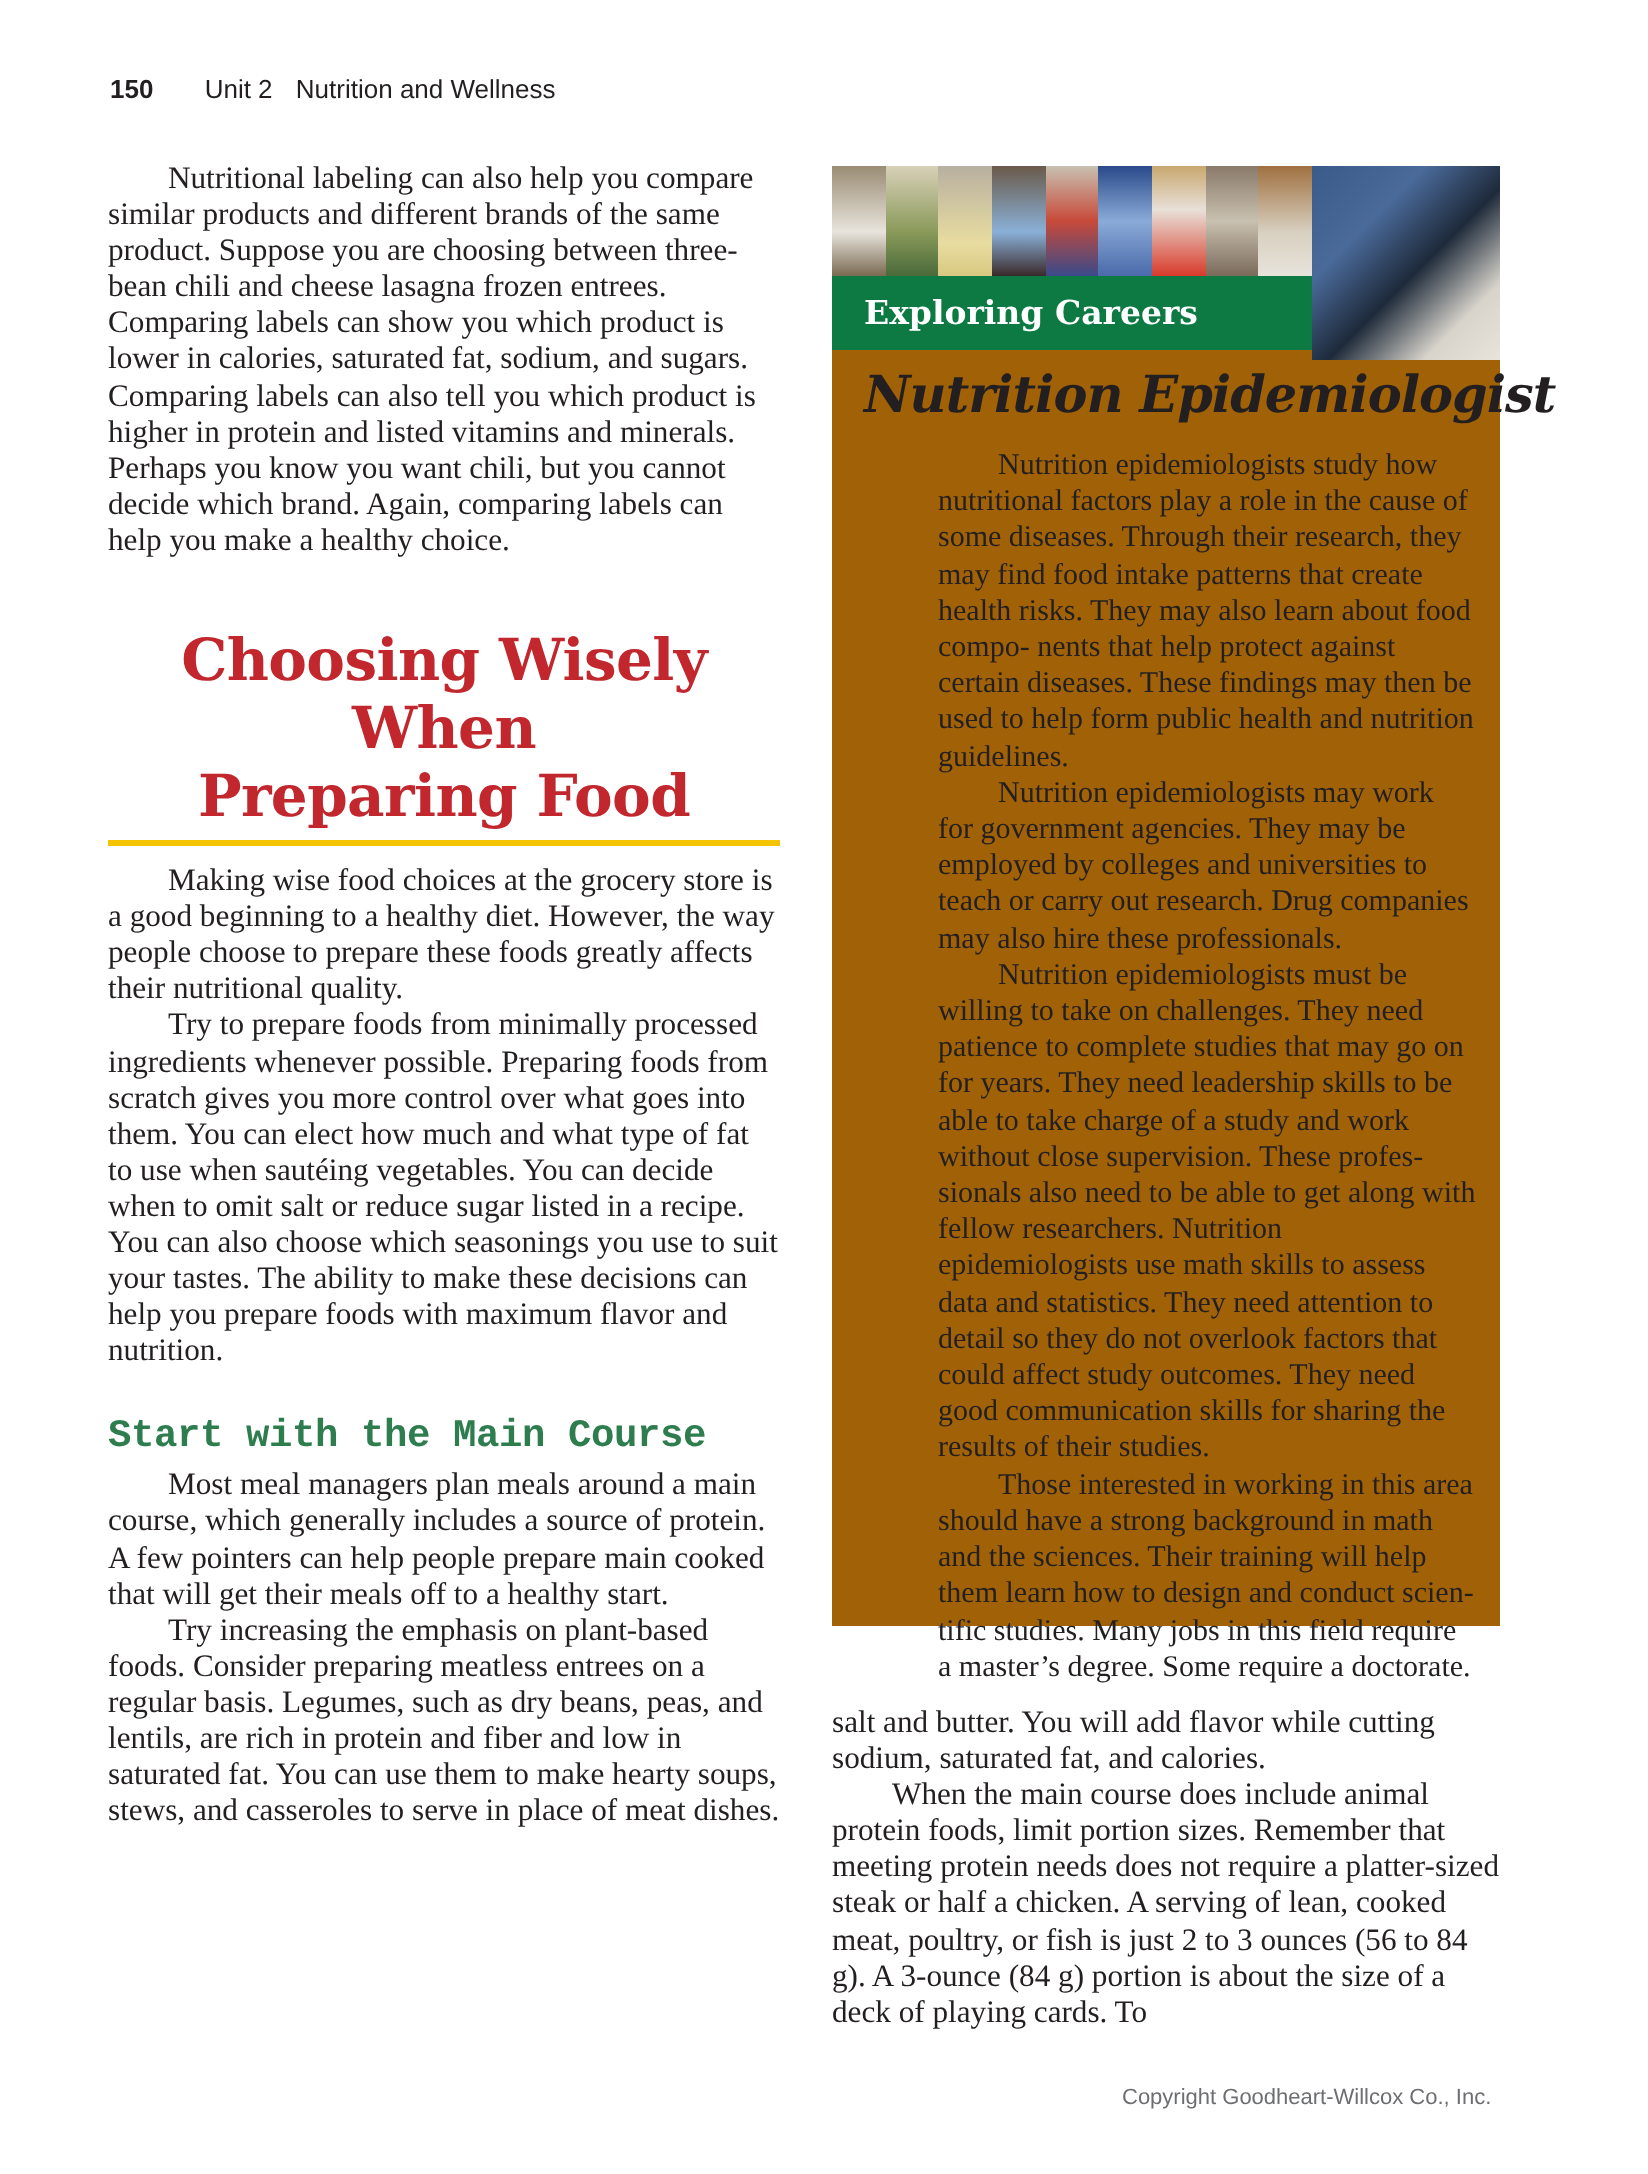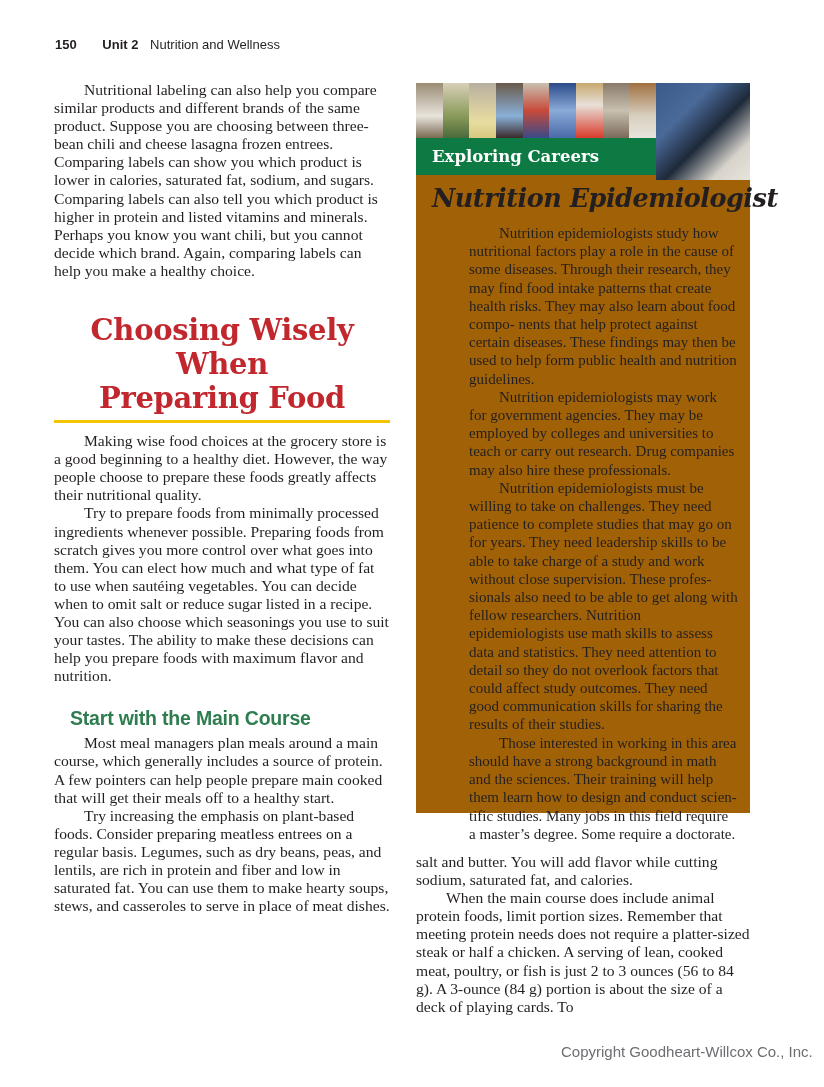--- a/index.html
+++ b/index.html
@@ -5,40 +5,40 @@
   html, body { margin: 0; padding: 0; }
   body {
     width: 824px; height: 1087px; background: #ffffff; position: relative; overflow: hidden;
     font-family: "DejaVu Serif", serif; color: #231f20;
   }
   .running-head {
     position: absolute; left: 55px; top: 37px;
     font-family: "Liberation Sans", sans-serif; font-size: 13px; color: #231f20;
   }
   .running-head .pg { font-weight: bold; margin-right: 22px; }
-  .running-head .unit { font-weight: bold; margin-right: 8px; }
+  .running-head .unit { font-weight: normal; margin-right: 8px; }
 
   .col-left { position: absolute; left: 54px; top: 81px; width: 336px; }
   .col-right-bottom { position: absolute; left: 416px; top: 853px; width: 336px; }
 
   .para {
     font-family: "Liberation Serif", serif; font-size: 15.6px; line-height: 18.1px;
     margin: 0; text-indent: 30px; color: #231f20; letter-spacing: 0px;
   }
   .para.noindent { text-indent: 0; font-family: Liberation Serif, serif; }
 
   .h1 {
     font-family: "DejaVu Serif", serif; font-weight: bold; color: #c1272d;
     font-size: 29px; line-height: 34px; margin: 0; letter-spacing: -0.3px; text-align: center;
   }
   .h1-wrap { margin-top: 33px; padding-bottom: 5px; border-bottom: 3px solid #f5c400; margin-bottom: 9px; }
 
   .h2 {
-    font-family: Liberation Sans, sans-serif; font-weight: bold; color: #2e7d4f;
-    font-size: 19.5px; line-height: 24px; margin: 21px 0 4px 16px; letter-spacing: -0.2px;
+    font-family: Liberation Mono, monospace; font-weight: bold; color: #2e7d4f;
+    font-size: 19.5px; line-height: 24px; margin: 21px 0 4px 0; letter-spacing: -0.2px;
   }
 
   .career-box {
     position: absolute; left: 416px; top: 83px; width: 334px; height: 730px;
     background: #a16207;
   }
   .photo-strip { position: absolute; left: 0; top: 0; width: 240px; height: 55px; display: flex; }
   .photo-strip .ph { flex: 1; height: 100%; }
   .photo-main { position: absolute; left: 240px; top: 0; width: 94px; height: 97px; }
   .career-banner {
@@ -52,21 +52,21 @@
   .career-title {
     position: absolute; left: 16px; top: 100px;
     font-family: "DejaVu Serif", serif; font-style: italic; font-weight: bold;
     font-size: 25.5px; color: #231f20; letter-spacing: -0.5px; white-space: nowrap;
   }
   .career-body { position: absolute; left: 17px; top: 141px; width: 305px; }
   .career-body .para { font-size: 15px; line-height: 18.2px; text-indent: 30px; margin-left: 36px; }
 
   .copyright {
     position: absolute; left: 561px; top: 1043px;
-    font-family: "Liberation Sans", sans-serif; font-size: 15px; color: #6d6e71;
+    font-family: "Liberation Sans", sans-serif; font-size: 11px; color: #6d6e71;
   }
 </style>
 </head>
 <body>
 
 <div class="running-head">
   <span class="pg">150</span>
   <span class="unit">Unit 2</span>
   <span>Nutrition and Wellness</span>
 </div>

